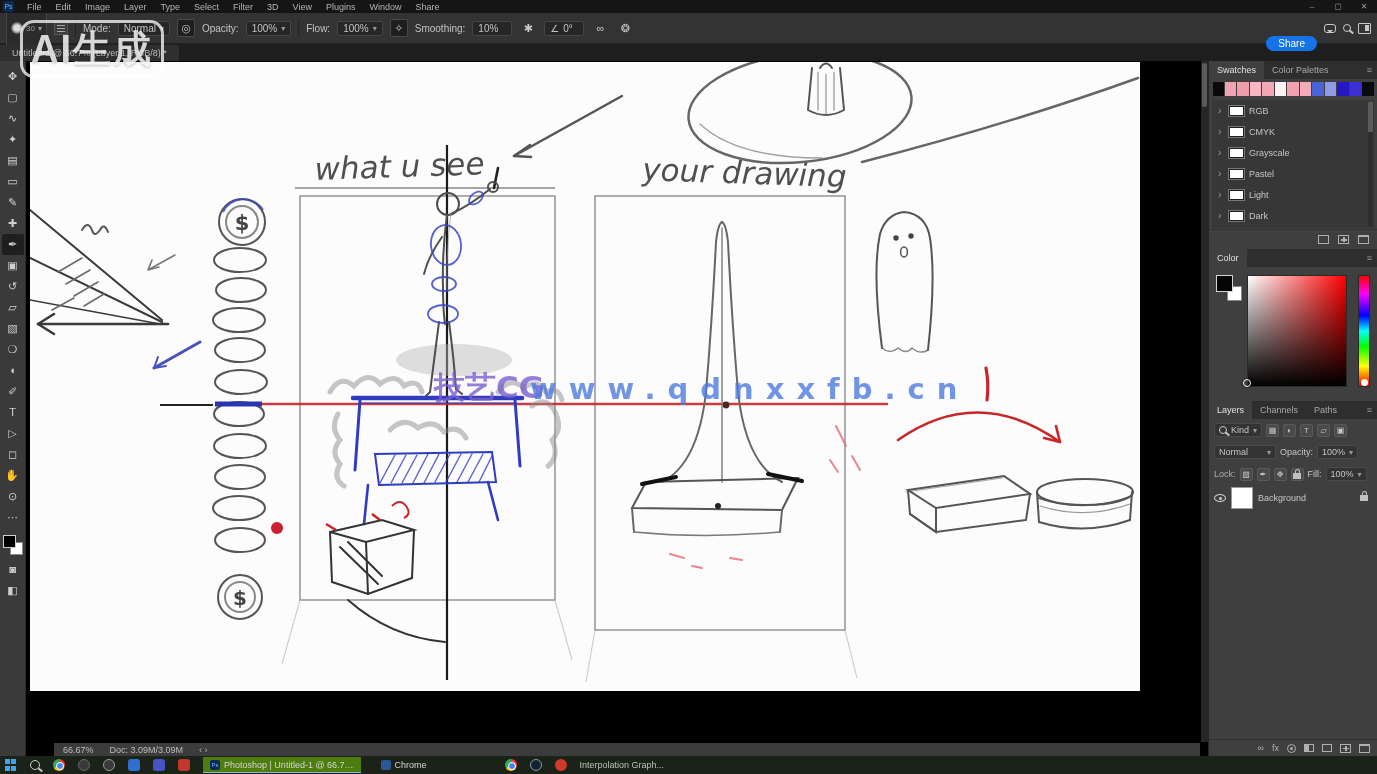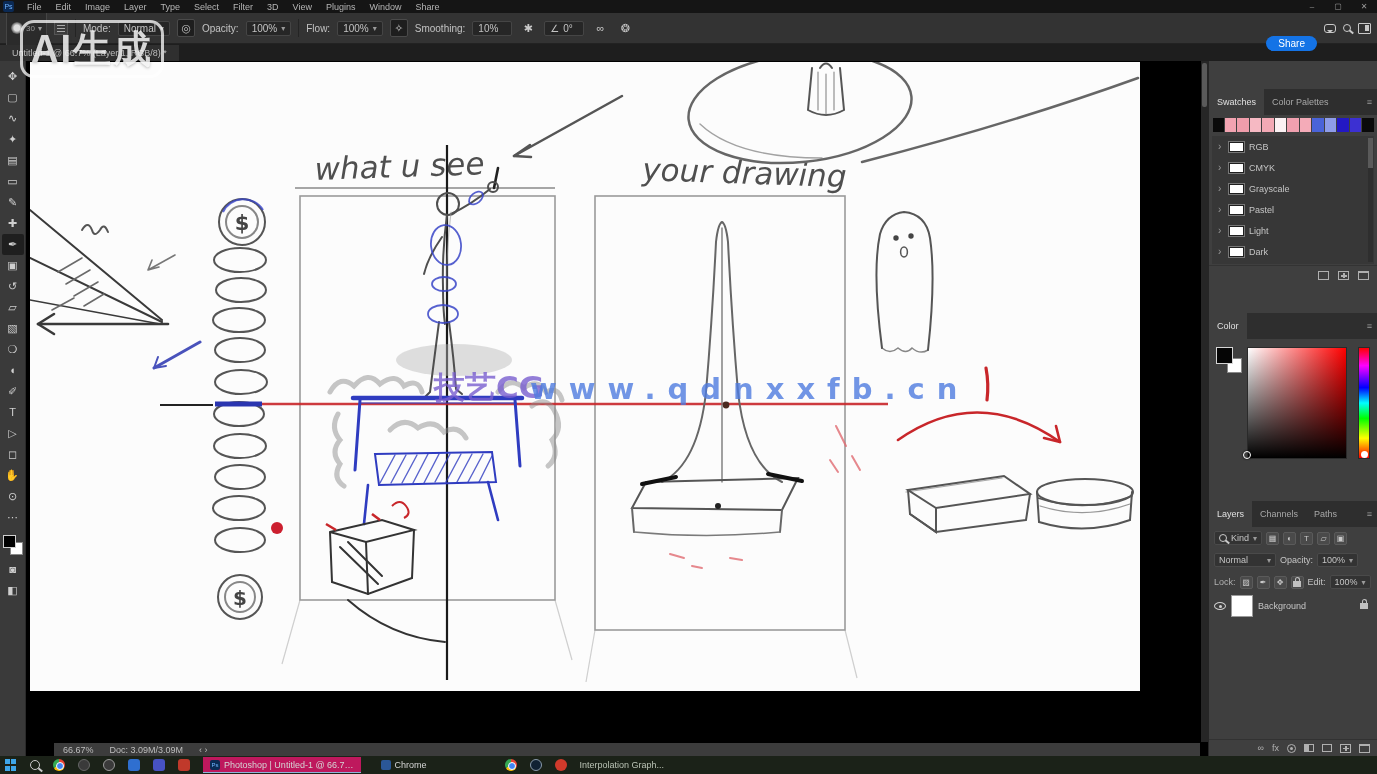--- a/index.html
+++ b/index.html
@@ -60,21 +60,21 @@
   .v-thumb { position:absolute; top:2px; left:1px; width:5px; height:44px; background:#5a5a5a; border-radius:2px; }
   .statusbar { position:absolute; left:28px; right:8px; bottom:0; height:13px; background:#3c3c3c;
     display:flex; align-items:center; gap:16px; font-size:9px; color:#bdbdbd; padding:0 9px; }
   .ai-badge { position:absolute; left:20px; top:20px; width:144px; height:58px;
     border:3px solid rgba(255,255,255,.75); border-radius:14px; display:flex; align-items:center;
     justify-content:center; font-size:38px; font-weight:bold; color:rgba(255,255,255,.82);
     z-index:60; text-shadow:0 1px 3px rgba(0,0,0,.25); letter-spacing:2px; }
   
   .dock { width:169px; background:#3f3f3f; border-left:1px solid #262626; display:flex;
     flex-direction:column; font-size:9px; color:#c5c5c5; flex:none; }
-  .phead { background:#2e2e2e; display:flex; height:26px; align-items:stretch; flex:none;margin-top:28px; }
+  .phead { background:#2e2e2e; display:flex; height:18px; align-items:stretch; flex:none; }
   .ptab { padding:0 8px; display:flex; align-items:center; color:#a8a8a8; }
   .ptab.active { background:#3f3f3f; color:#e0e0e0; }
   .pmenu { margin-left:auto; padding:0 5px; display:flex; align-items:center; color:#9a9a9a; }
   .chips { display:flex; height:20px; padding:3px 3px; flex:none; }
   .chip { flex:1; margin:0 .5px; }
   .sw-list { background:#373737; margin:1px 3px; height:128px; position:relative; flex:none; }
   .sw-row { display:flex; align-items:center; gap:5px; height:21px; padding:0 6px; }
   .chev { color:#9a9a9a; font-size:10px; width:6px; }
   .folder-chip { width:15px; height:10px; background:#fff; border:1px solid #1e1e1e; box-shadow:0 0 0 1px #777; }
   .sw-scroll { position:absolute; right:1px; top:2px; width:5px; height:124px; background:#2e2e2e; }
@@ -126,21 +126,21 @@
     color:#d5d5d5; padding-left:5px; gap:13px; }
   .tb-start { width:12px; height:12px; display:grid; grid-template-columns:5px 5px; gap:1px; }
   .tb-start i { background:#3ea6e8; height:5px; display:block; }
   .tb-circle { width:12px; height:12px; border-radius:50%; background:#3a3a3a; border:1px solid #666; }
   .tb-chrome { width:12px; height:12px; border-radius:50%;
     background:conic-gradient(#ea4335 0 33%, #fbbc05 0 66%, #34a853 0 100%); position:relative; }
   .tb-chrome::after { content:""; position:absolute; left:3px; top:3px; width:6px; height:6px;
     background:#4285f4; border:1px solid #fff; border-radius:50%; }
   .tb-app { width:12px; height:12px; border-radius:3px; }
   .task { display:flex; align-items:center; gap:4px; padding:1px 7px; height:16px; }
-  .task.active { background:#be185d; border-bottom:1.5px solid #8fb3d9; }
+  .task.active { background:#4d7c0f; border-bottom:1.5px solid #8fb3d9; }
   .ps-ic { width:10px; height:10px; background:#0b2a55; color:#6fb3ff; font-size:6px; display:flex;
     align-items:center; justify-content:center; border-radius:2px; }
   .w-ic { width:10px; height:10px; background:#2b5797; border-radius:2px; }
   
   svg text { font-family:"DejaVu Sans", sans-serif; }
 </style>
 </head>
 <body>
 
 <div class="titlebar">
@@ -527,21 +527,21 @@
       </span>
     </div>
     <div class="l-row-bar">
       <span class="lockrow-label">Lock:</span>
       <span class="f-ic">▨</span>
       <span class="f-ic">✒</span>
       <span class="f-ic">✥</span>
       <span class="f-ic">
           <span class="lockicon" style="margin:3px 0 0 0"></span>
         </span>
-      <span>Edit:</span>
+      <span>Fill:</span>
       <span class="kind-box">
         <span>100%</span>
         <span class="tiny">▾</span>
       </span>
     </div>
     <div class="layer-row">
       <span class="eye"></span>
       <span class="thumb"></span>
       <span>Background</span>
       <span class="lockicon"></span>

